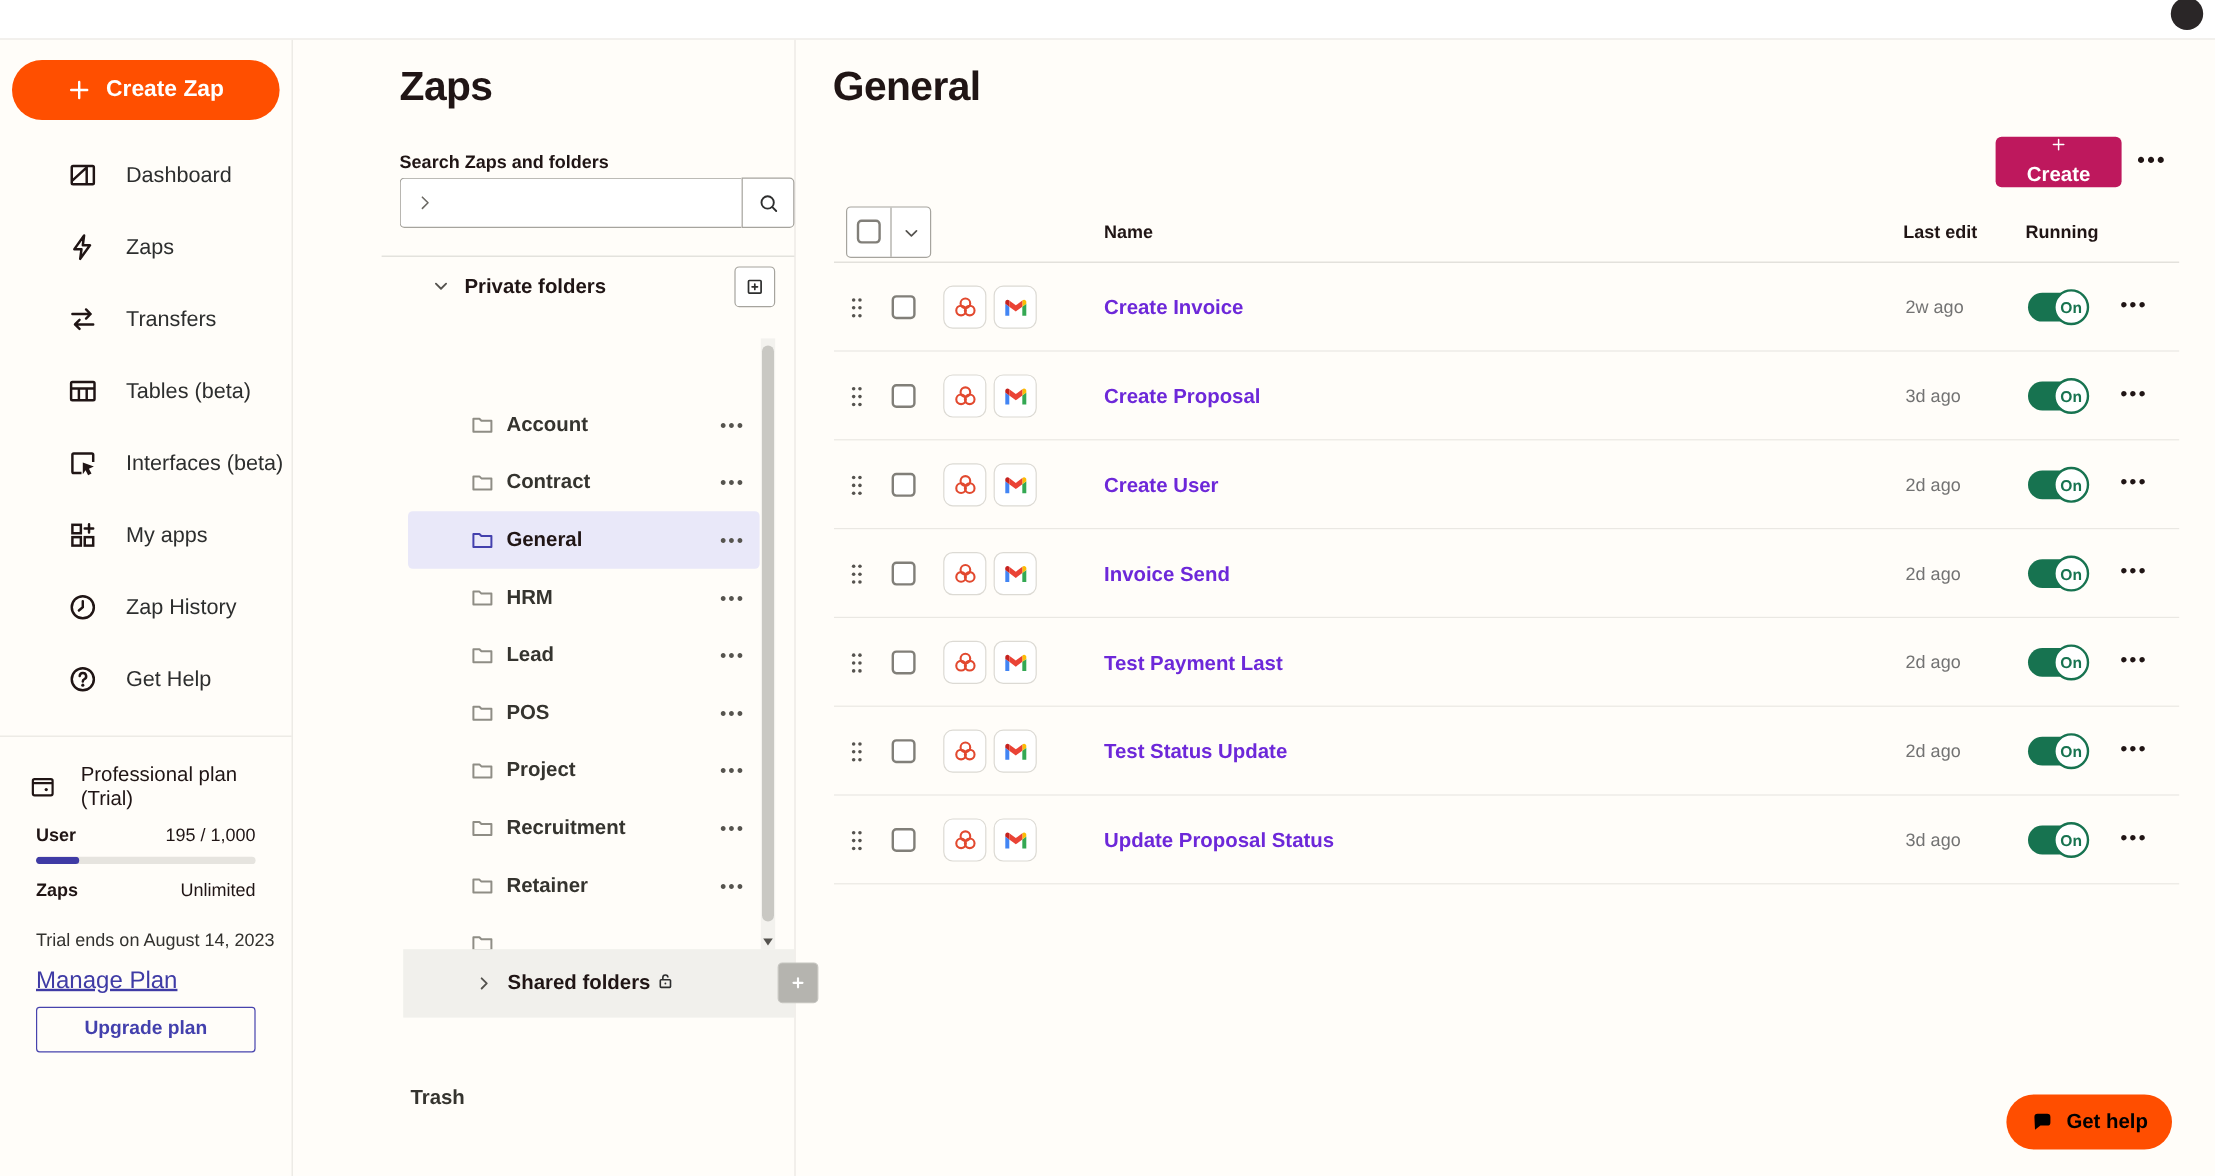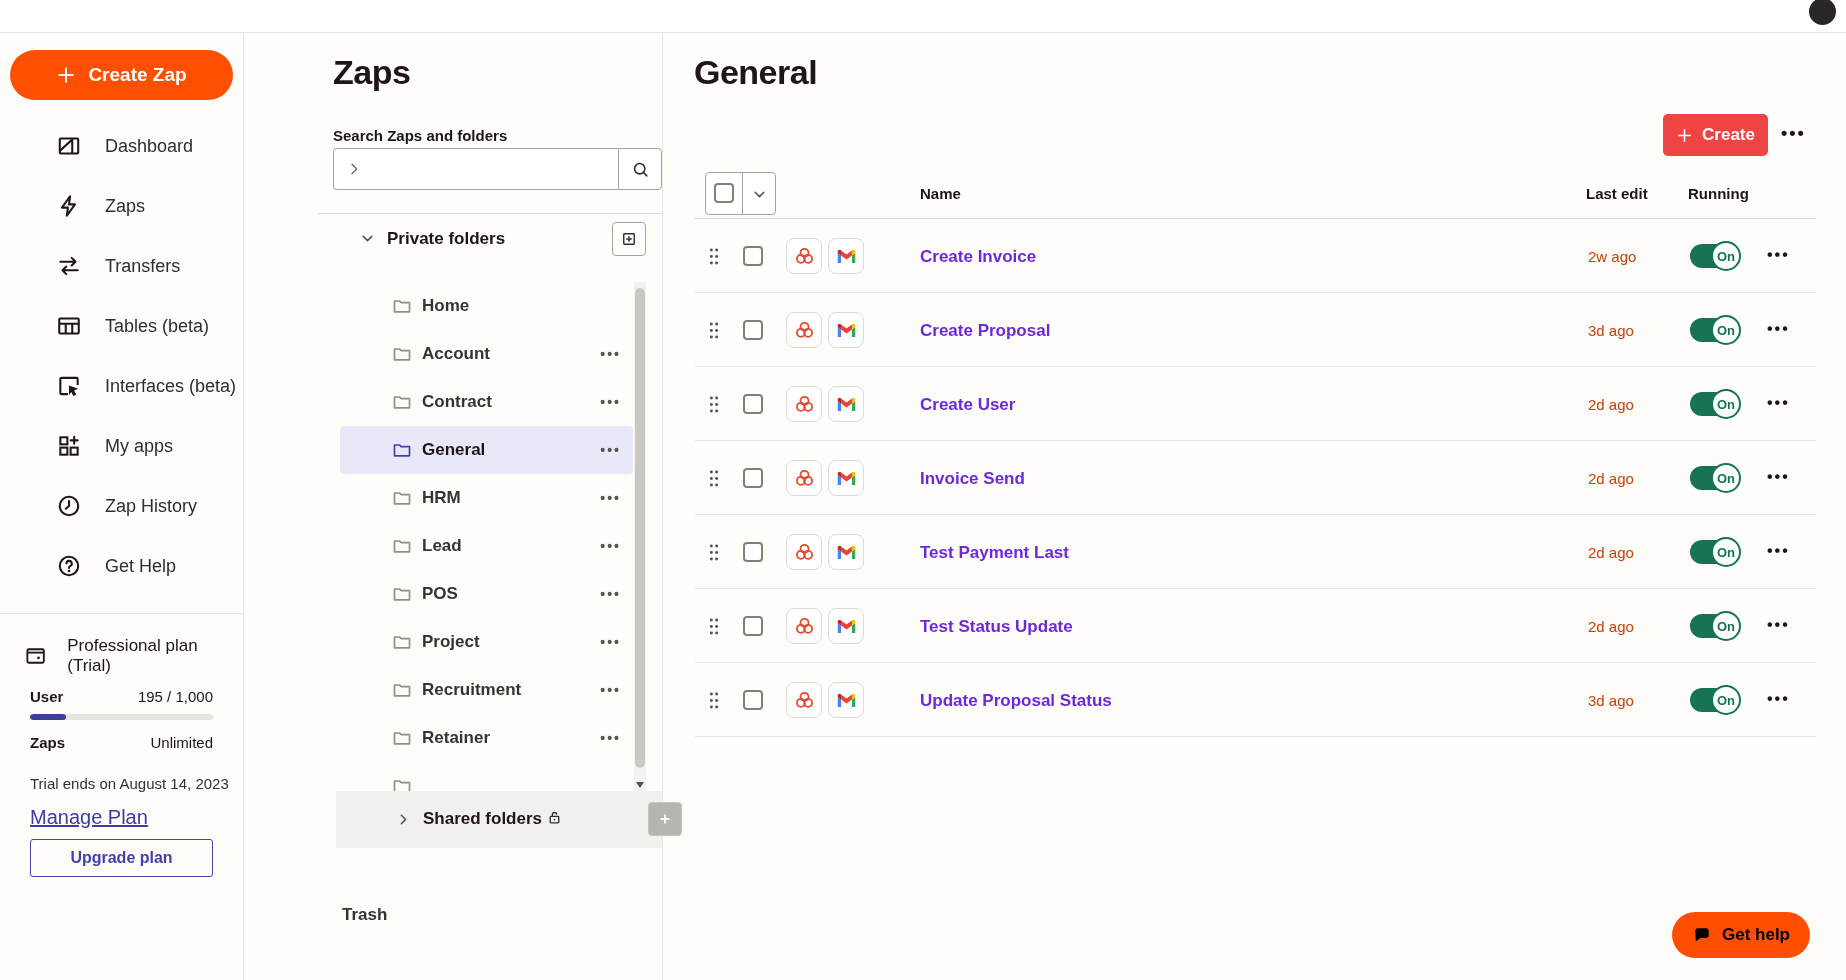--- a/index.html
+++ b/index.html
@@ -56,39 +56,39 @@
   .shared-band { position:absolute; top:758px; left:0; right:0; height:57px; background:#f1f0ec; z-index:5;margin-left:36px; }
   .shared-band .chev { position:absolute; left:59px; top:20px; color:#55534f; }
   .shared-band .sh-label { position:absolute; left:87px; top:18px; font-size:17px; font-weight:bold; color:#201515; }
   .shared-band .lock { position:absolute; left:210px; top:18px; color:#2d2e2e; }
   .shared-band .add-btn { top:11px; background:#b5b4af; border-color:#c6c5c0; color:#fff; }
   .trash { position:absolute; top:872px; left:42px; font-size:17px; font-weight:600; color:#35342f; cursor:pointer; }
 
   
   .content { position:absolute; top:33px; left:663px; right:0; bottom:0; }
   .content-title { position:absolute; top:20px; left:31px; font-size:34px; font-weight:bold; color:#201515; letter-spacing:-0.5px; }
-  .create-btn { position:absolute; top:81px; left:1000px; width:105px; height:42px; background:#ef4444; border:none; border-radius:5px; color:#fff; font-family:inherit; font-size:17px; font-weight:bold; display:flex; align-items:center; justify-content:center; gap:9px; cursor:pointer; }
+  .create-btn { position:absolute; top:81px; left:1000px; width:105px; height:42px; background:#be185d; border:none; border-radius:5px; color:#fff; font-family:inherit; font-size:17px; font-weight:bold; display:flex; align-items:center; justify-content:center; gap:9px; cursor:pointer;flex-direction:column; }
   .more-btn { position:absolute; top:90px; left:1118px; font-size:18px; font-weight:bold; letter-spacing:2px; color:#201515; cursor:pointer; }
   .table-header { position:absolute; top:137px; left:0; right:0; height:49px; }
   .table-header::after { content:""; position:absolute; left:32px; right:30px; bottom:0; height:1px; background:#dcdad5; }
   .select-ctl { position:absolute; left:42px; top:2px; width:71px; height:43px; border:1px solid #a6a49e; border-radius:4px; background:#fff; }
   .select-ctl .cb { position:absolute; left:8px; top:10px; }
   .select-ctl .sep { position:absolute; left:36px; top:0; bottom:0; width:1px; background:#a6a49e; }
   .select-ctl .chev { position:absolute; right:7px; top:13px; color:#55534f; cursor:pointer; }
   .col-label { position:absolute; top:15px; font-size:15px; font-weight:bold; color:#201515; }
   .col-name { left:257px; } .col-edit { left:923px; } .col-running { left:1025px; }
   .cb { width:20px; height:20px; border:2px solid #817f79; border-radius:4px; background:#fff; cursor:pointer; }
   .zap-row { position:absolute; left:0; right:0; height:74px; }
   .zap-row::after { content:""; position:absolute; left:32px; right:30px; bottom:0; height:1px; background:#eae8e3; }
   .zap-row .drag { position:absolute; left:44px; top:27px; color:#55534f; cursor:grab; }
   .zap-row .cb { position:absolute; left:80px; top:27px; }
   .app-tile { position:absolute; top:19px; width:36px; height:36px; border:1px solid #dcdad4; border-radius:8px; background:#fff; display:flex; align-items:center; justify-content:center; }
   .tile-1 { left:123px; } .tile-2 { left:165px; }
   .zap-name { position:absolute; left:257px; top:28px; font-size:17px; font-weight:600; color:#6d28d9; text-decoration:none; cursor:pointer; }
-  .last-edit { position:absolute; left:925px; top:29px; font-size:15px; color:#c2410c; }
+  .last-edit { position:absolute; left:925px; top:29px; font-size:15px; color:#737373; }
   .toggle { position:absolute; left:1027px; top:25px; width:48px; height:24px; border-radius:12px; background:#177350; cursor:pointer; }
   .toggle .knob { position:absolute; right:-3px; top:-3px; width:30px; height:30px; border-radius:50%; background:#fff; border:2px solid #177350; color:#177350; font-size:13px; font-weight:bold; display:flex; align-items:center; justify-content:center; }
   .row-menu { position:absolute; left:1104px; top:27px; font-size:16px; font-weight:bold; letter-spacing:2px; color:#201515; cursor:pointer; }
 
   
   .gethelp { position:absolute; right:36px; bottom:22px; height:46px; border-radius:23px; background:#ff4e00; border:none; font-family:inherit; font-size:17px; font-weight:bold; color:#000; display:flex; align-items:center; gap:10px; padding:0 20px; cursor:pointer; z-index:50; }
 </style>
 </head>
 <body>
 
@@ -213,29 +213,20 @@
       </svg>
     <span class="ph-label">Private folders</span>
     <button class="add-btn">
       <svg width="18" height="18" viewBox="0 0 24 24" fill="none" stroke="currentColor" stroke-width="1.9" stroke-linecap="round">
           <rect x="5" y="5" width="14" height="14" rx="1"></rect>
           <path d="M12 9v6M9 12h6"></path>
         </svg>
     </button>
   </div>
 
-  <div class="folder-row" style="top: 249px;">
-    <span class="f-icon">
-      <svg width="20" height="20" viewBox="0 0 24 24" fill="none" stroke="currentColor" stroke-width="2" stroke-linejoin="round">
-          <path d="M3 19V6h6l2 2h10v11z"></path>
-        </svg>
-    </span>
-    <span class="f-label">Home</span>
-
-  </div>
     <div class="folder-row" style="top: 297px;">
     <span class="f-icon">
       <svg width="20" height="20" viewBox="0 0 24 24" fill="none" stroke="currentColor" stroke-width="2" stroke-linejoin="round">
           <path d="M3 19V6h6l2 2h10v11z"></path>
         </svg>
     </span>
     <span class="f-label">Account</span>
     <span class="f-menu">•••</span>
   </div>
     <div class="folder-row" style="top: 345px;">

